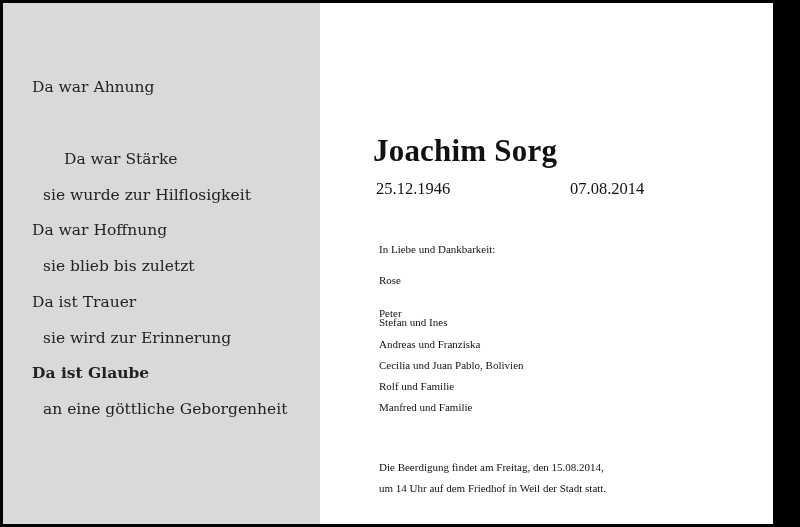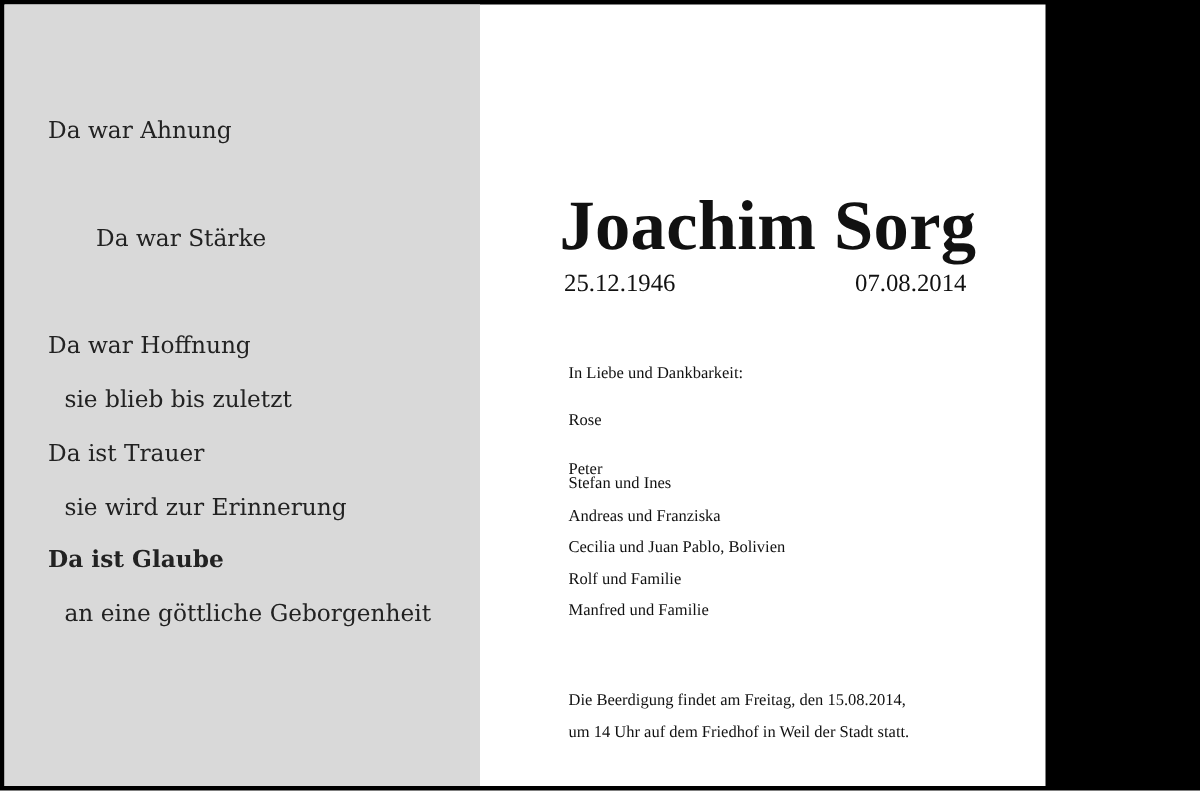--- a/index.html
+++ b/index.html
@@ -1,30 +1,31 @@
 <!DOCTYPE html>
 <html><head>
 <meta charset="utf-8">
 <style>
   html, body { margin:0; padding:0; }
   body { width:800px; height:527px; background:#000; position:relative; overflow:hidden; }
-  .frame { position:absolute; left:3px; top:3px; width:694px; height:521px; background:#fff; }
+  .frame { position:absolute; left:3px; top:3px; width:770px; height:521px; background:#fff; }
   .left { position:absolute; left:0; top:0; width:317px; height:521px; background:#d9d9d9; }
   .poem-line { position:absolute; font-family:"DejaVu Serif", serif; font-size:15.5px; color:#222; white-space:nowrap; line-height:20px; }
-  .name { position:absolute; left:370px; top:120px; font-family:"Liberation Serif", serif; font-weight:bold; font-size:47px; color:#111; line-height:56px; letter-spacing:0.2px; }
+  .name { position:absolute; left:370px; top:120px; font-family:"Liberation Serif", serif; font-weight:bold; font-size:31px; color:#111; line-height:56px; letter-spacing:0.2px; }
   .date { position:absolute; top:176px; font-family:"Liberation Serif", serif; font-size:16.5px; color:#111; line-height:20px; }
   .rtext { position:absolute; left:376px; font-family:"Liberation Serif", serif; font-size:11px; color:#111; line-height:21.3px; white-space:nowrap; }
 </style>
 </head>
 <body>
 
 <div class="frame">
   <div class="left">
     <div class="poem-line" style="left:29px; top:74px;">Da war Ahnung</div>
     <div class="poem-line" style="left:29px; top:146px;margin-left:32px;">Da war Stärke</div>
+    <div class="poem-line" style="left:40px; top:182px;">sie wurde zur Hilflosigkeit</div>
     <div class="poem-line" style="left:29px; top:217px;">Da war Hoffnung</div>
     <div class="poem-line" style="left:40px; top:253px;">sie blieb bis zuletzt</div>
     <div class="poem-line" style="left:29px; top:289px;">Da ist Trauer</div>
     <div class="poem-line" style="left:40px; top:325px;">sie wird zur Erinnerung</div>
     <div class="poem-line" style="left:29px; top:360px;font-weight:bold;">Da ist Glaube</div>
     <div class="poem-line" style="left:40px; top:396px;text-align:right;">an eine göttliche Geborgenheit</div>
   </div>
 
   <div class="name">Joachim Sorg</div>
   <div class="date" style="left:373px;">25.12.1946</div>

